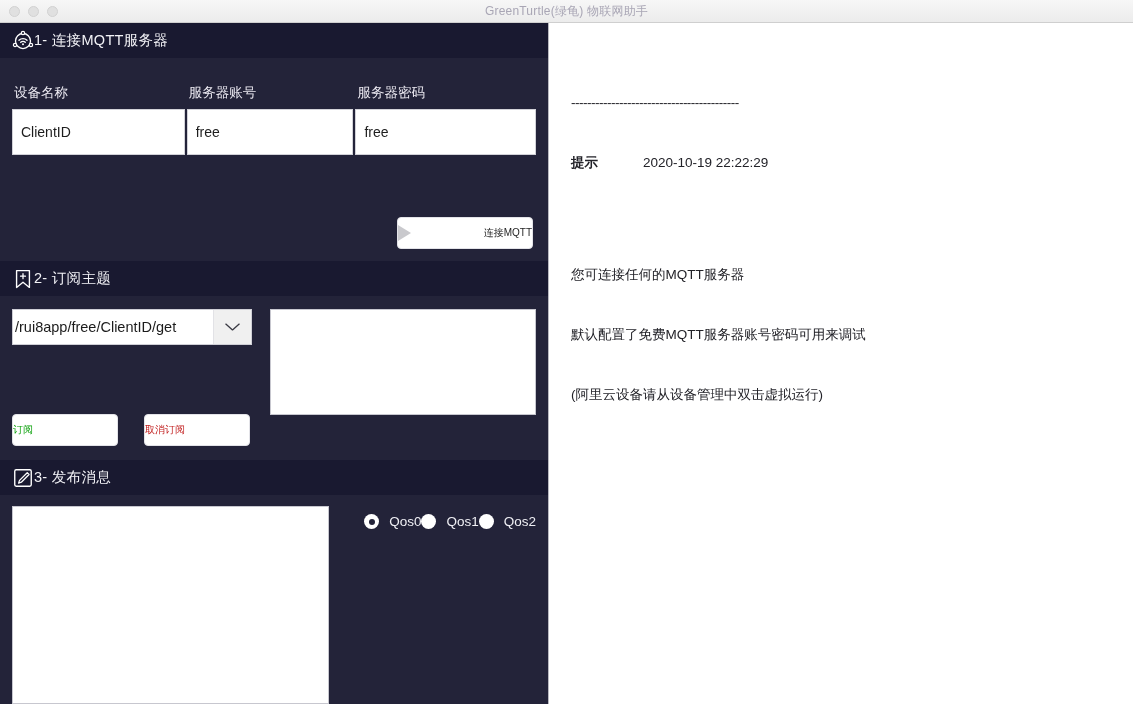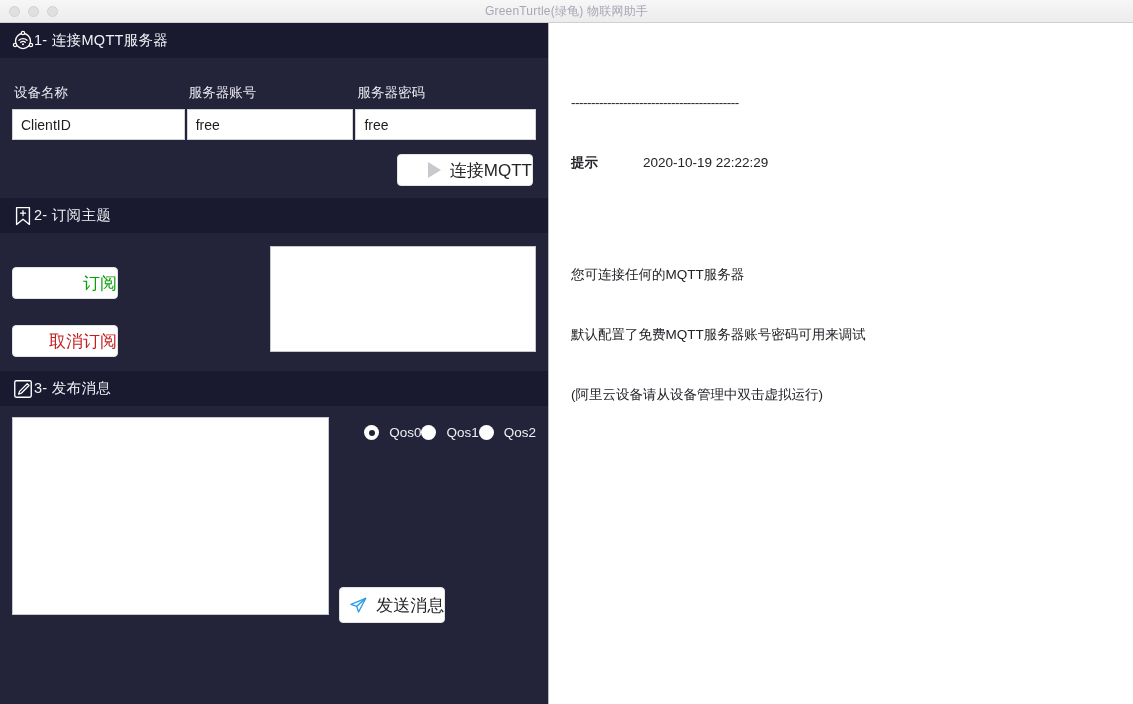--- a/index.html
+++ b/index.html
@@ -122,43 +122,44 @@
   .field-col.c1 { width: 174px; }
   .field-col.c2 { width: 168px; }
   .field-col.c3 { width: 182px; }
   .field-label {
     color: #eceaf2;
     font-size: 13.5px;
     margin-bottom: 7px;
     padding-left: 2px;
   }
   .field-input {
-    height: 31px;
+    height: 46px;
     background: #fff;
     border: 1px solid #d2d2d8;
     display: flex;
     align-items: center;
     padding-left: 8px;
     font-size: 14px;
     color: #1d1d1d;
   }
 
   .btn {
     background: #ffffff;
     border: 1px solid #e3e3e8;
     border-radius: 4px;
     height: 32px;
     display: inline-flex;
     align-items: center;
-    justify-content: flex-end;
+    justify-content: space-between;
     gap: 9px;
-    font-size: 17px;
+    font-size: 10px;
     color: #242424;
     cursor: pointer;
     user-select: none;
+    margin-top: 48px;
   }
   .btn-connect { width: 136px; height: 32px; }
   .btn-row-connect {
     display: flex;
     justify-content: flex-end;
     margin-top: 14px;
     padding-right: 3px;
   }
   .play-tri {
     width: 0; height: 0;
@@ -178,21 +179,20 @@
     flex: 1 1 auto;
     height: 106px;
     background: #ffffff;
     border: 1px solid #c7c7cf;
     box-shadow: inset 0 0 0 1px #fff;
   }
   .sub-btn-row {
     display: flex;
     gap: 26px;
     margin-top: 21px;
-    flex-direction: column;
   }
   .btn-sub { width: 106px; color: #0aa00a; }
   .btn-unsub { width: 106px; color: #c22020; }
 
   
   .pub-combo-wrap { padding: 13px 12px 0 12px; }
   .pub-combo { width: 392px; height: 40px; }
   .pub-main {
     display: flex;
     padding: 11px 12px 0 12px;
@@ -314,20 +314,28 @@
     <div class="sect-head">
       <svg class="sect-ico" viewBox="0 0 24 24">
         <path d="M5 2.8h14v18.4L12 15.6 5 21.2Z" fill="none" stroke="#ffffff" stroke-width="1.5" stroke-linejoin="round"></path>
         <path d="M12 6.2v5.4M9.3 8.9h5.4" stroke="#ffffff" stroke-width="1.4" stroke-linecap="round"></path>
       </svg>
       <span class="sect-title">2- 订阅主题</span>
     </div>
 
     <div class="sub-area">
       <div class="sub-left">
+        <div class="combo">
+          <div class="combo-text">/rui8app/free/ClientID/get</div>
+          <div class="combo-arrow">
+            <svg class="chev" viewBox="0 0 20 12">
+              <path d="M2 2.5 L10 9.5 L18 2.5" fill="none" stroke="#3a3a44" stroke-width="1.6" stroke-linecap="round" stroke-linejoin="round"></path>
+            </svg>
+          </div>
+        </div>
         <div class="sub-btn-row">
           <div class="btn btn-sub">订阅</div>
           <div class="btn btn-unsub">取消订阅</div>
         </div>
       </div>
       <div class="sub-msgbox"></div>
     </div>
 
     <div class="sect-head" style="margin-top:14px">
       <svg class="sect-ico" viewBox="0 0 24 24">

